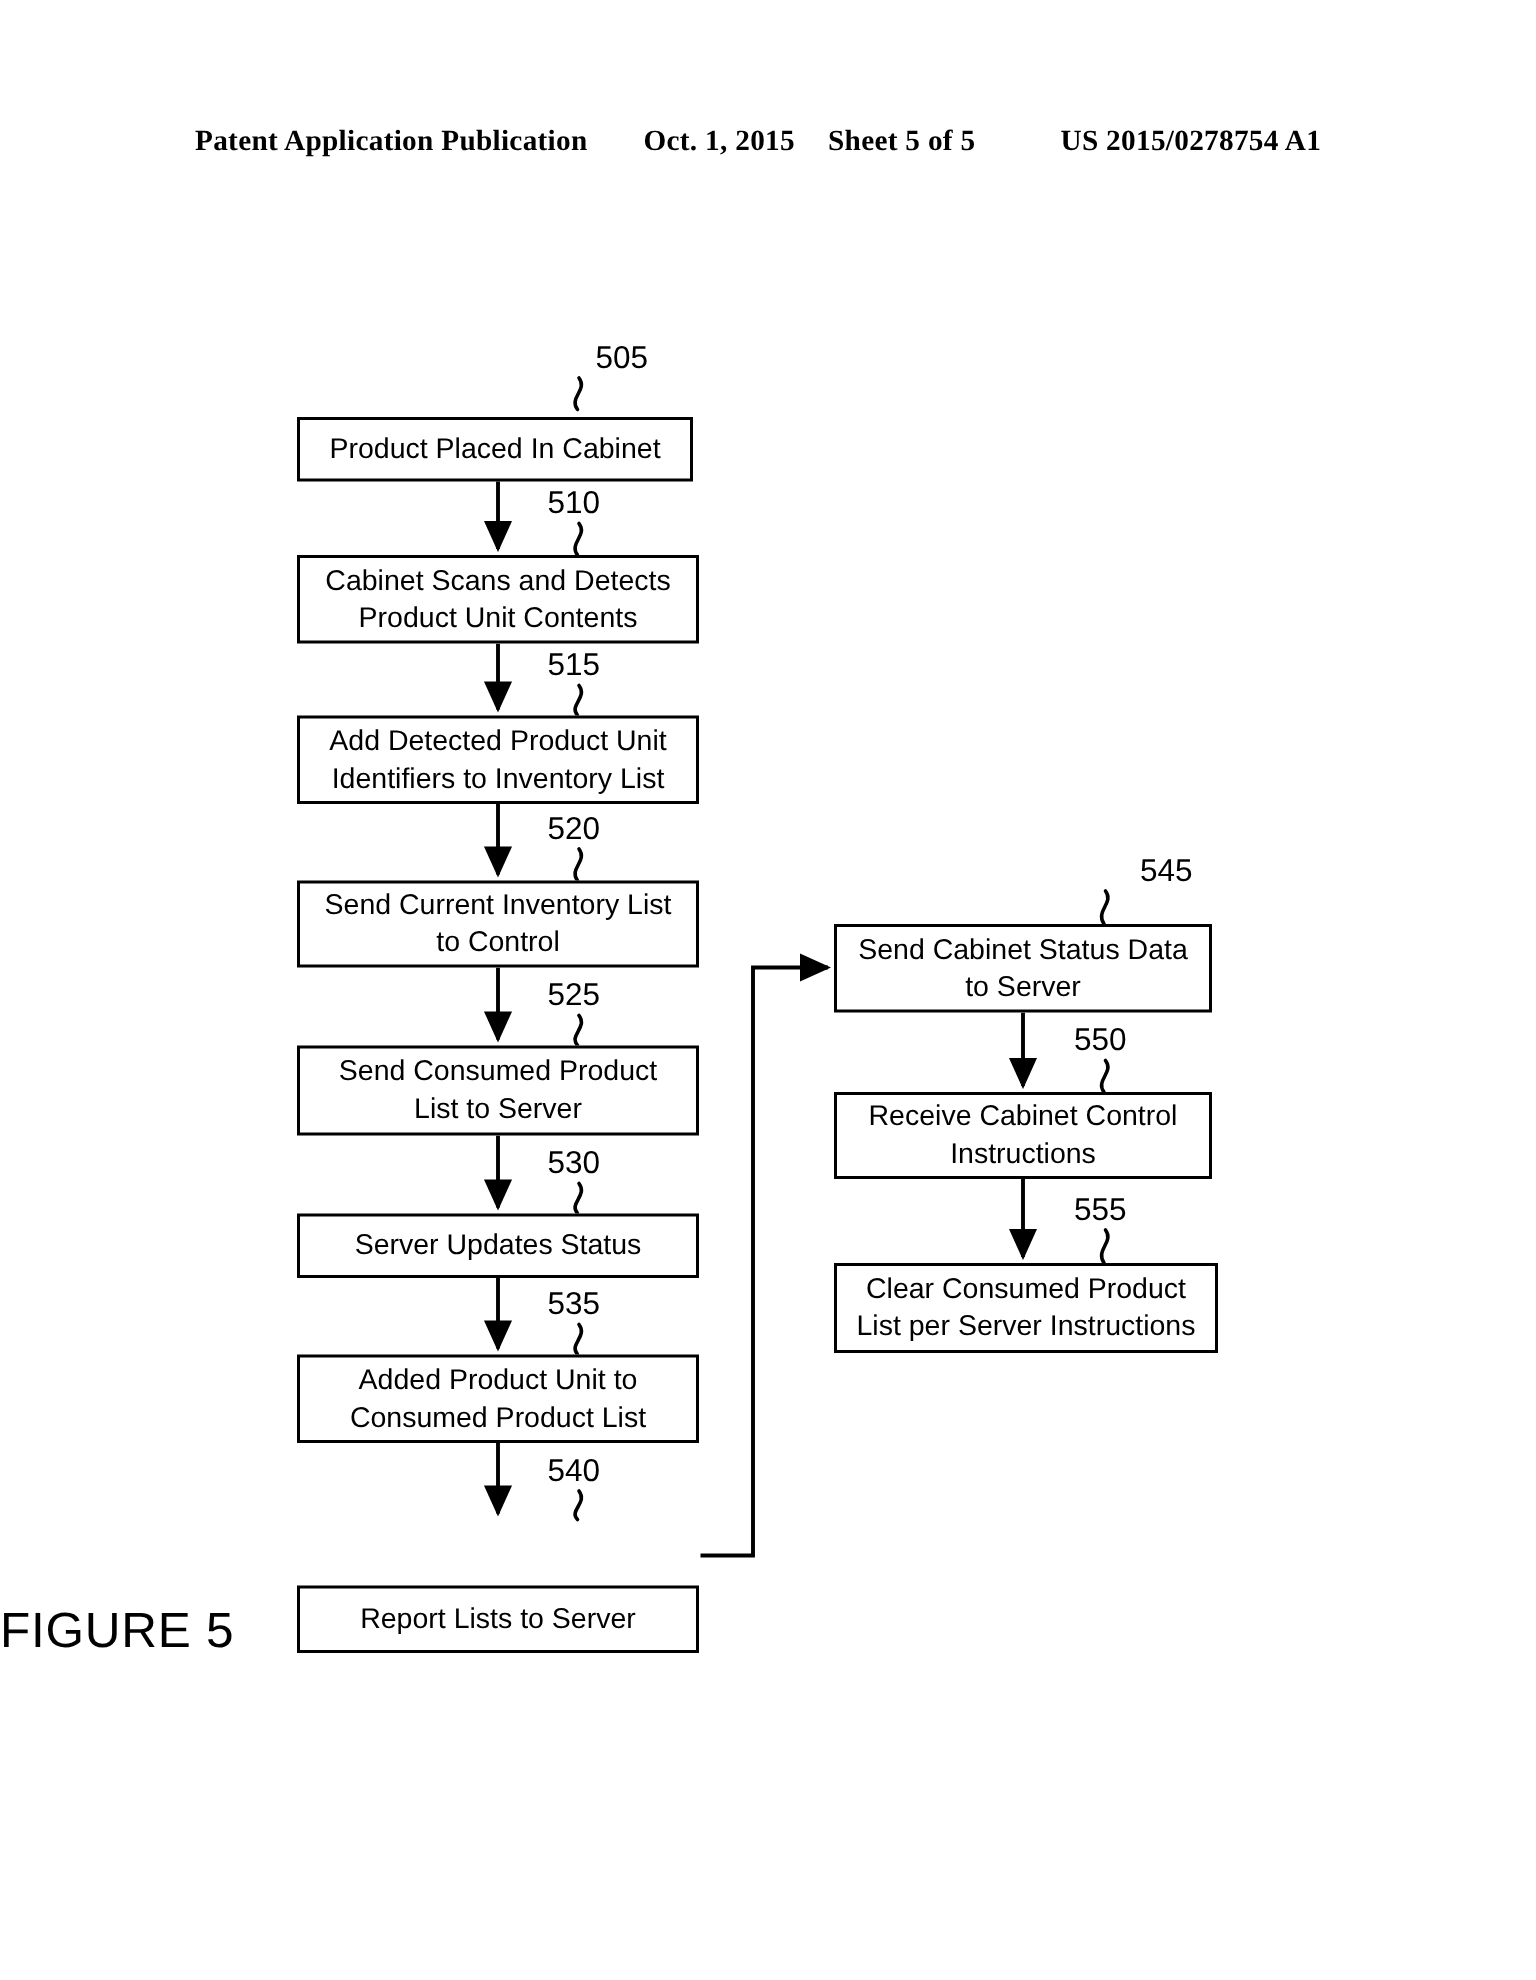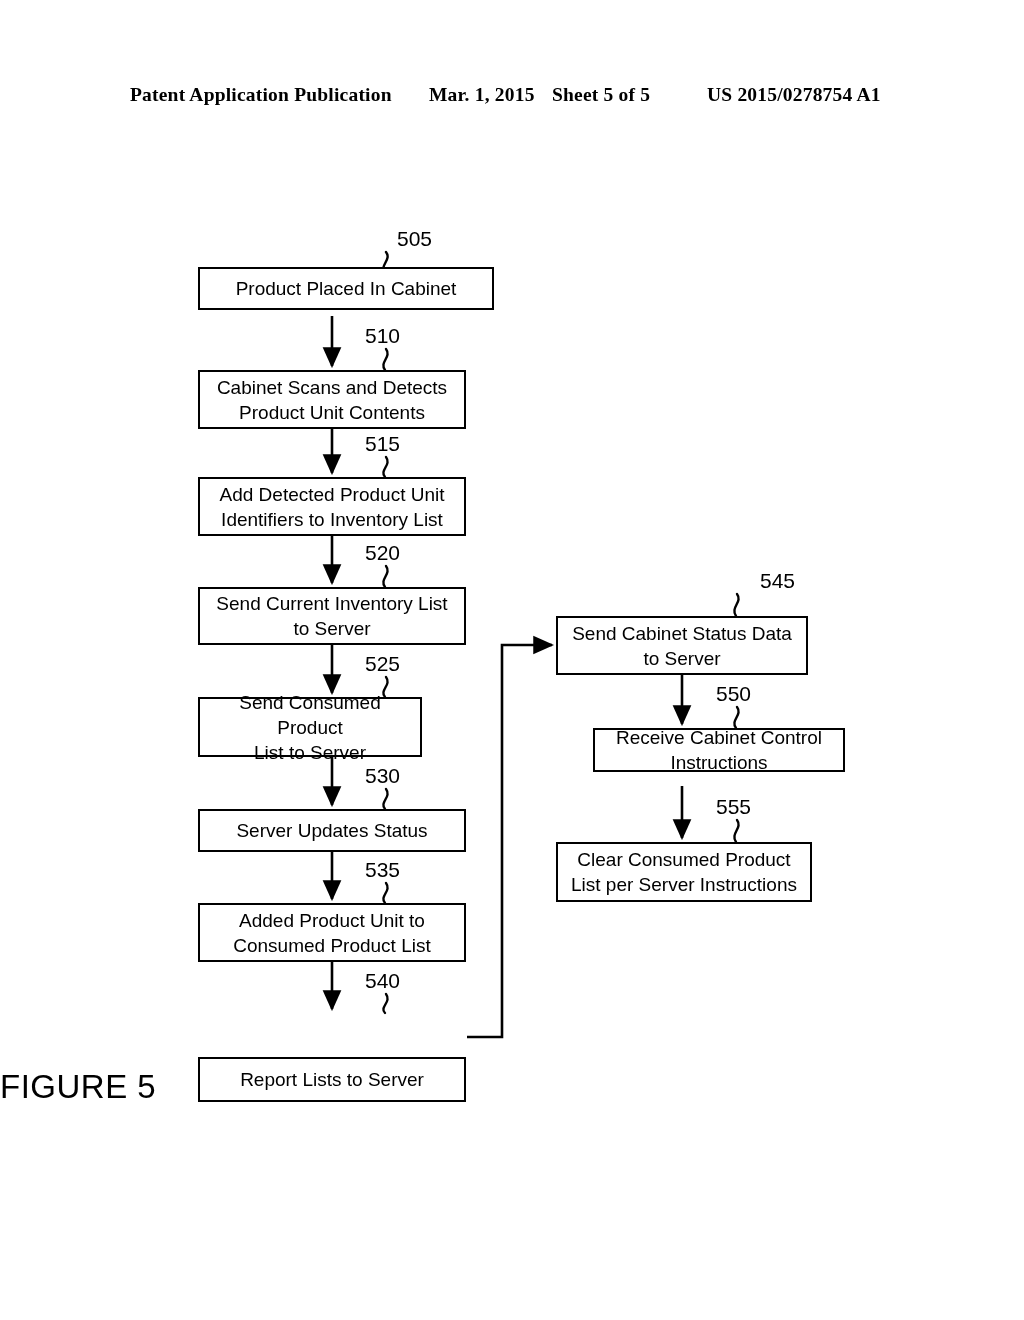--- a/index.html
+++ b/index.html
@@ -94,21 +94,21 @@
     font-size: 33px;
     letter-spacing: 0.5px;
     color: #000000;
   }
 </style>
 </head>
 <body>
 
 <div id="page-header">
   <span class="hdr-pub">Patent Application Publication</span>
-  <span class="hdr-date">Mar. 1, 2015</span>
+  <span class="hdr-date">Oct. 1, 2015</span>
   <span class="hdr-sheet">Sheet 5 of 5</span>
   <span class="hdr-num">US 2015/0278754 A1</span>
 </div>
 
 <div id="figure">
 
   <svg id="figure-svg" viewBox="0 0 1024 1320" xmlns="http://www.w3.org/2000/svg">
     <defs>
       <marker id="arrowhead" markerWidth="8" markerHeight="8" refX="7.2" refY="4" orient="auto" markerUnits="strokeWidth">
         <path d="M0,0.4 L8,4 L0,7.6 z" fill="#000000"></path>
@@ -139,44 +139,44 @@
       <path d="M386,677 C392,685 379,690 385,697"></path>
       <path d="M386,789 C392,797 379,802 385,809"></path>
       <path d="M386,883 C392,891 379,896 385,903"></path>
       <path d="M386,994 C392,1002 379,1007 385,1013"></path>
       <path d="M737,594 C743,602 730,607 736,616"></path>
       <path d="M737,707 C743,715 730,720 736,728"></path>
       <path d="M737,820 C743,828 730,833 736,842"></path>
     </g>
   </svg>
 
-  <div class="node" style="left:198px; top:267px; width:296px; height:43px;">
+  <div class="node" style="left:198px; top:278px; width:264px; height:43px;">
     <span class="node-label">Product Placed In Cabinet</span>
   </div>
   <div class="refnum" style="left:365px; top:228px;margin-left:32px;">505</div>
 
   <div class="node" style="left:198px; top:370px; width:268px; height:59px;">
     <span class="node-label">Cabinet Scans and Detects
 Product Unit Contents</span>
   </div>
   <div class="refnum" style="left:365px; top:325px;">510</div>
 
   <div class="node" style="left:198px; top:477px; width:268px; height:59px;">
     <span class="node-label">Add Detected Product Unit
 Identifiers to Inventory List</span>
   </div>
   <div class="refnum" style="left:365px; top:433px;">515</div>
 
   <div class="node" style="left:198px; top:587px; width:268px; height:58px;">
     <span class="node-label">Send Current Inventory List
-to Server</span>
+to Control</span>
   </div>
   <div class="refnum" style="left:365px; top:542px;">520</div>
 
-  <div class="node" style="left:198px; top:697px; width:224px; height:60px;">
+  <div class="node" style="left:198px; top:697px; width:268px; height:60px;">
     <span class="node-label">Send Consumed Product
 List to Server</span>
   </div>
   <div class="refnum" style="left:365px; top:653px;">525</div>
 
   <div class="node" style="left:198px; top:809px; width:268px; height:43px;">
     <span class="node-label">Server Updates Status</span>
   </div>
   <div class="refnum" style="left:365px; top:765px;">530</div>
 
@@ -190,21 +190,21 @@
     <span class="node-label">Report Lists to Server</span>
   </div>
   <div class="refnum" style="left:365px; top:970px;">540</div>
 
   <div class="node" style="left:556px; top:616px; width:252px; height:59px;">
     <span class="node-label">Send Cabinet Status Data
 to Server</span>
   </div>
   <div class="refnum" style="left:716px; top:570px;margin-left:44px;">545</div>
 
-  <div class="node" style="left:556px; top:728px; width:252px; height:44px;margin-left:37px;">
+  <div class="node" style="left:556px; top:728px; width:252px; height:58px;">
     <span class="node-label">Receive Cabinet Control
 Instructions</span>
   </div>
   <div class="refnum" style="left:716px; top:683px;">550</div>
 
   <div class="node" style="left:556px; top:842px; width:256px; height:60px;">
     <span class="node-label">Clear Consumed Product
 List per Server Instructions</span>
   </div>
   <div class="refnum" style="left:716px; top:796px;">555</div>

